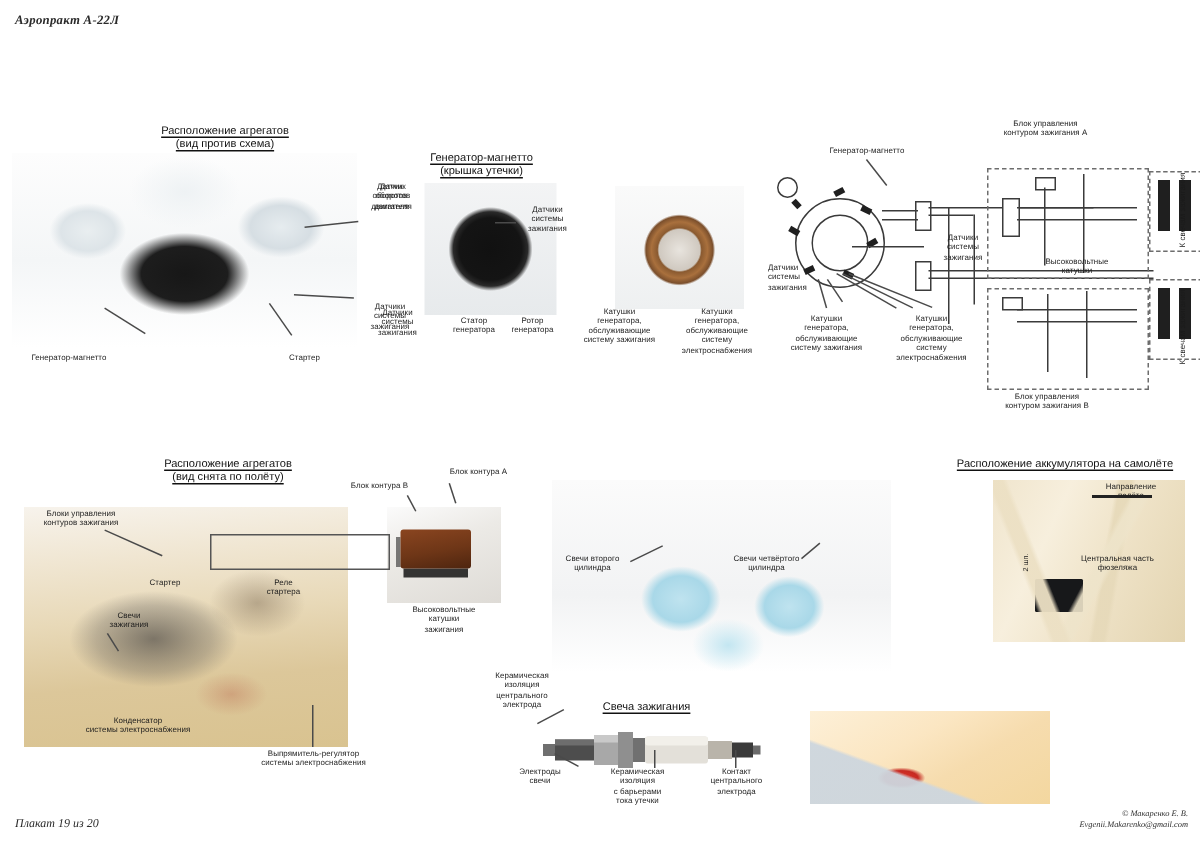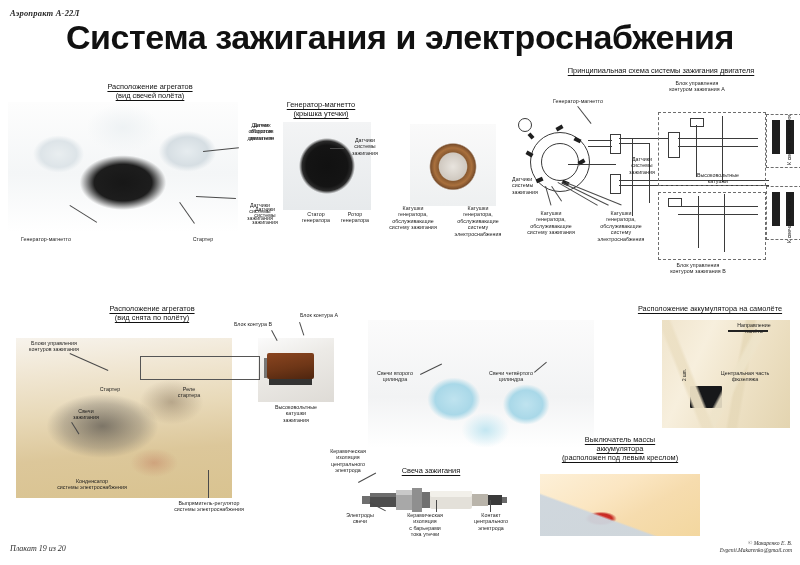--- a/index.html
+++ b/index.html
@@ -199,25 +199,24 @@
     line-height:7px;
     color:#2b2b2b;
   }
 </style>
 </head>
 <body>
 
 <div id="poster">
 
   <div class="abs doc-code">Аэропракт А-22Л</div>
-  <div class="abs main-title">Система зажигания и электроснабжения</div>
 
   <div class="abs sec-title" style="left:60px; top:82px; width:180px;">
     <div>Расположение агрегатов</div>
-    <div>(вид свечей полёта)</div>
+    <div>(вид против схема)</div>
   </div>
 
   <div class="abs photo engine-front" style="left:8px; top:102px; width:230px; height:130px;"></div>
 
   <div class="abs lbl" style="left:6px; top:236px; width:80px;">
     <span>Генератор-магнетто</span>
   </div>
   <div class="abs lead" style="left:70px; top:205px; width:32px; transform:rotate(32deg);"></div>
 
   <div class="abs lbl" style="left:178px; top:236px; width:50px;">
@@ -264,23 +263,20 @@
   <div class="abs lbl" style="left:384px; top:205px; width:58px; white-space:pre-line;">Катушки
 генератора,
 обслуживающие
 систему зажигания</div>
   <div class="abs lbl" style="left:448px; top:205px; width:60px; white-space:pre-line;">Катушки
 генератора,
 обслуживающие
 систему
 электроснабжения</div>
 
-  <div class="abs sec-title" style="left:528px; top:66px; width:266px;">
-    <div>Принципиальная схема системы зажигания двигателя</div>
-  </div>
 
   <div class="abs" style="left:512px; top:86px; width:288px; height:190px;">
 
     <div class="magneto-ring" style="left:18px; top:46px; width:58px; height:58px;"></div>
     <div class="magneto-ring" style="left:29px; top:57px; width:36px; height:36px;"></div>
     <div class="magneto-ring" style="left:6px; top:32px; width:12px; height:12px;"></div>
     <div class="coil-blk" style="left:44px; top:40px; width:7px; height:4px; transform:rotate(-28deg);"></div>
     <div class="coil-blk" style="left:62px; top:52px; width:7px; height:4px; transform:rotate(26deg);"></div>
     <div class="coil-blk" style="left:66px; top:74px; width:7px; height:4px; transform:rotate(-30deg);"></div>
     <div class="coil-blk" style="left:50px; top:95px; width:7px; height:4px; transform:rotate(24deg);"></div>
@@ -460,25 +456,20 @@
   </div>
 
   <div class="abs lbl" style="left:726px; top:322px; width:56px; white-space:pre-line;">Направление
 полёта</div>
   <div class="abs" style="left:728px; top:330px; width:40px; height:2px; background:#222;"></div>
 
   <div class="abs lbl" style="left:714px; top:370px; width:62px; white-space:pre-line;">Центральная часть
 фюзеляжа</div>
   <div class="abs lbl vert" style="left:682px; top:362px; height:26px; width:8px; font-size:4.8px;">2 шп.</div>
 
-  <div class="abs sec-title" style="left:528px; top:435px; width:184px;">
-    <div>Выключатель массы</div>
-    <div>аккумулятора</div>
-    <div>(расположен под левым креслом)</div>
-  </div>
 
   <div class="abs photo cabin" style="left:540px; top:474px; width:160px; height:62px;"></div>
 
   <div class="abs footer-left">Плакат 19 из 20</div>
   <div class="abs footer-right">
     <div>© Макаренко Е. В.</div>
     <div>Evgenii.Makarenko@gmail.com</div>
   </div>
 
 </div>

